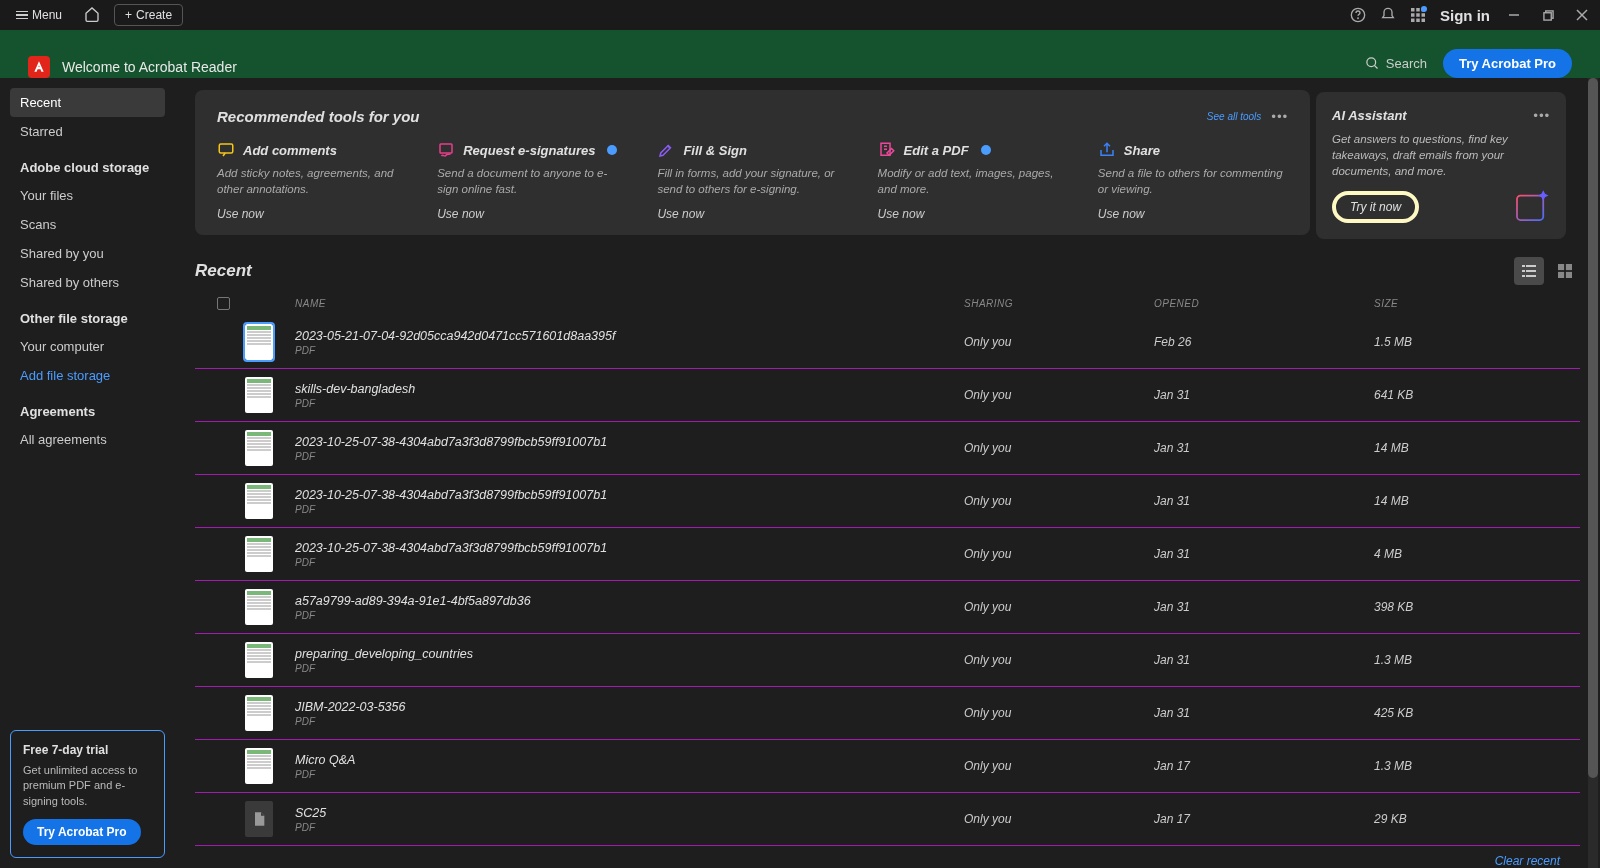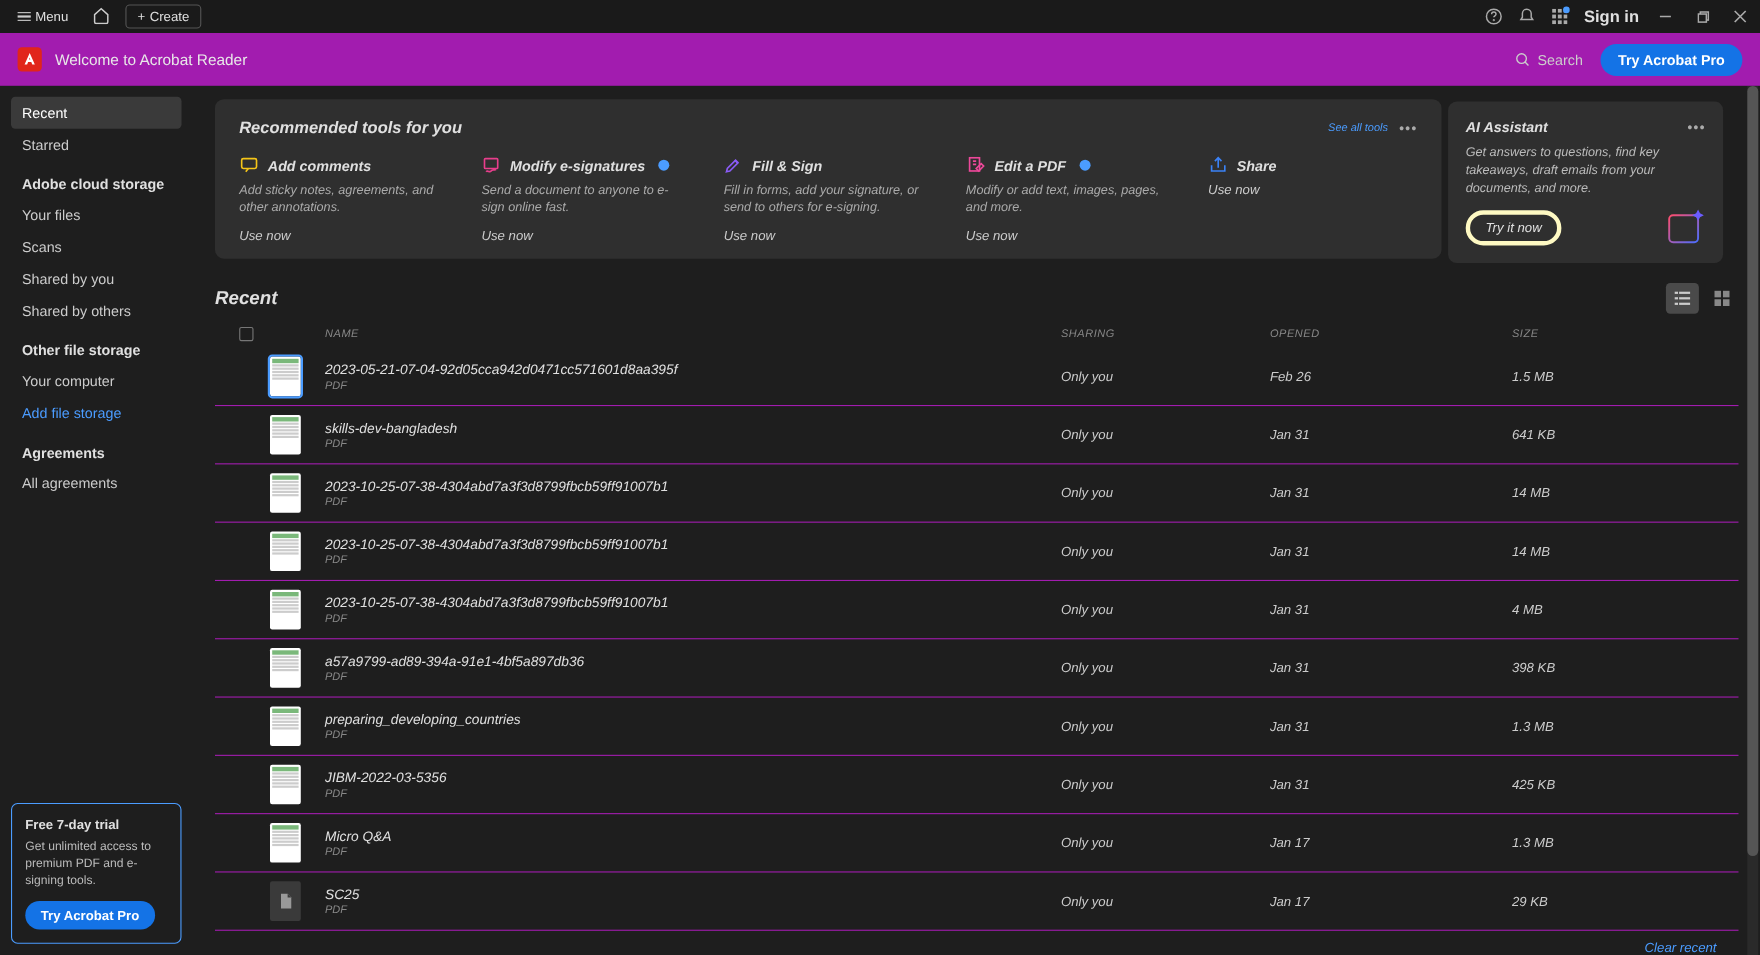--- a/index.html
+++ b/index.html
@@ -33,22 +33,22 @@
   display: flex; align-items: center; gap: 4px; padding: 3px 10px;
   border: 1px solid #555; border-radius: 4px; cursor: pointer; font-size: 12px;
 }
 .titlebar-right { display: flex; align-items: center; gap: 14px; }
 .tb-icon { width: 16px; height: 16px; display:flex; align-items:center; justify-content:center; cursor:pointer; color:#aaa; position:relative;}
 .dot-badge { width:6px; height:6px; background:#4b9cff; border-radius:50%; position:absolute; top:-1px; right:-1px; }
 .sign-in { font-weight: 600; font-size: 15px; cursor: pointer; }
 .win-btn { width: 20px; height: 20px; display:flex; align-items:center; justify-content:center; cursor:pointer; color:#aaa; }
 
 .appbar {
-  height: 48px; background: #a21caf; display: flex; align-items: center;
-  justify-content: space-between; padding: 0 16px;
+  height: 48px; background: #14532d; display: flex; align-items: flex-end;
+  justify-content: space-between; padding: 0 28px;
 }
 .appbar-left { display:flex; align-items:center; gap:12px; }
 .acrobat-logo {
   width: 22px; height: 22px; background: #e1251b; border-radius: 4px;
   display:flex; align-items:center; justify-content:center; color:white; font-weight:700; font-size:14px;
 }
 .app-title { font-size: 14px; color: #e8e8e8; }
 .appbar-right { display:flex; align-items:center; gap: 16px; }
 .search-area { display:flex; align-items:center; gap:6px; cursor:pointer; font-size:13px; color:#ccc;}
 .try-pro {
@@ -277,21 +277,21 @@
     <div class="use-now">Use now</div>
             </div>
             <div class="tool">
     <div class="tool-head">
       <span class="tool-icon">
                   <svg width="18" height="18" viewBox="0 0 24 24" fill="none" stroke="#e83e8c" stroke-width="2">
                     <rect x="4" y="4" width="16" height="12" rx="1"></rect>
                     <path d="M6 20c2-3 4 2 6-1s4 0 6-2"></path>
                   </svg>
                 </span>
-      <span class="tool-name">Modify e-signatures</span>
+      <span class="tool-name">Request e-signatures</span>
       <span class="info-dot"></span>
     </div>
     <div class="tool-desc">Send a document to anyone to e-sign online fast.</div>
     <div class="use-now">Use now</div>
             </div>
             <div class="tool">
     <div class="tool-head">
       <span class="tool-icon">
                   <svg width="18" height="18" viewBox="0 0 24 24" fill="none" stroke="#8b5cf6" stroke-width="2">
                     <path d="M4 20l4-1 10-10-3-3L5 16l-1 4z"></path>
@@ -323,20 +323,21 @@
     <div class="tool-head">
       <span class="tool-icon">
                   <svg width="18" height="18" viewBox="0 0 24 24" fill="none" stroke="#3b82f6" stroke-width="2">
                     <path d="M4 12v7h16v-7"></path>
                     <path d="M12 3v12M8 7l4-4 4 4"></path>
                   </svg>
                 </span>
       <span class="tool-name">Share</span>
 
     </div>
+    <div class="tool-desc">Send a file to others for commenting or viewing.</div>
     <div class="use-now">Use now</div>
             </div>
           </div>
     </div>
     </div>
 
     <div class="ai-panel">
       <div class="ai-head">
         <div class="ai-title">AI Assistant</div>
         <span class="dots">•••</span>

